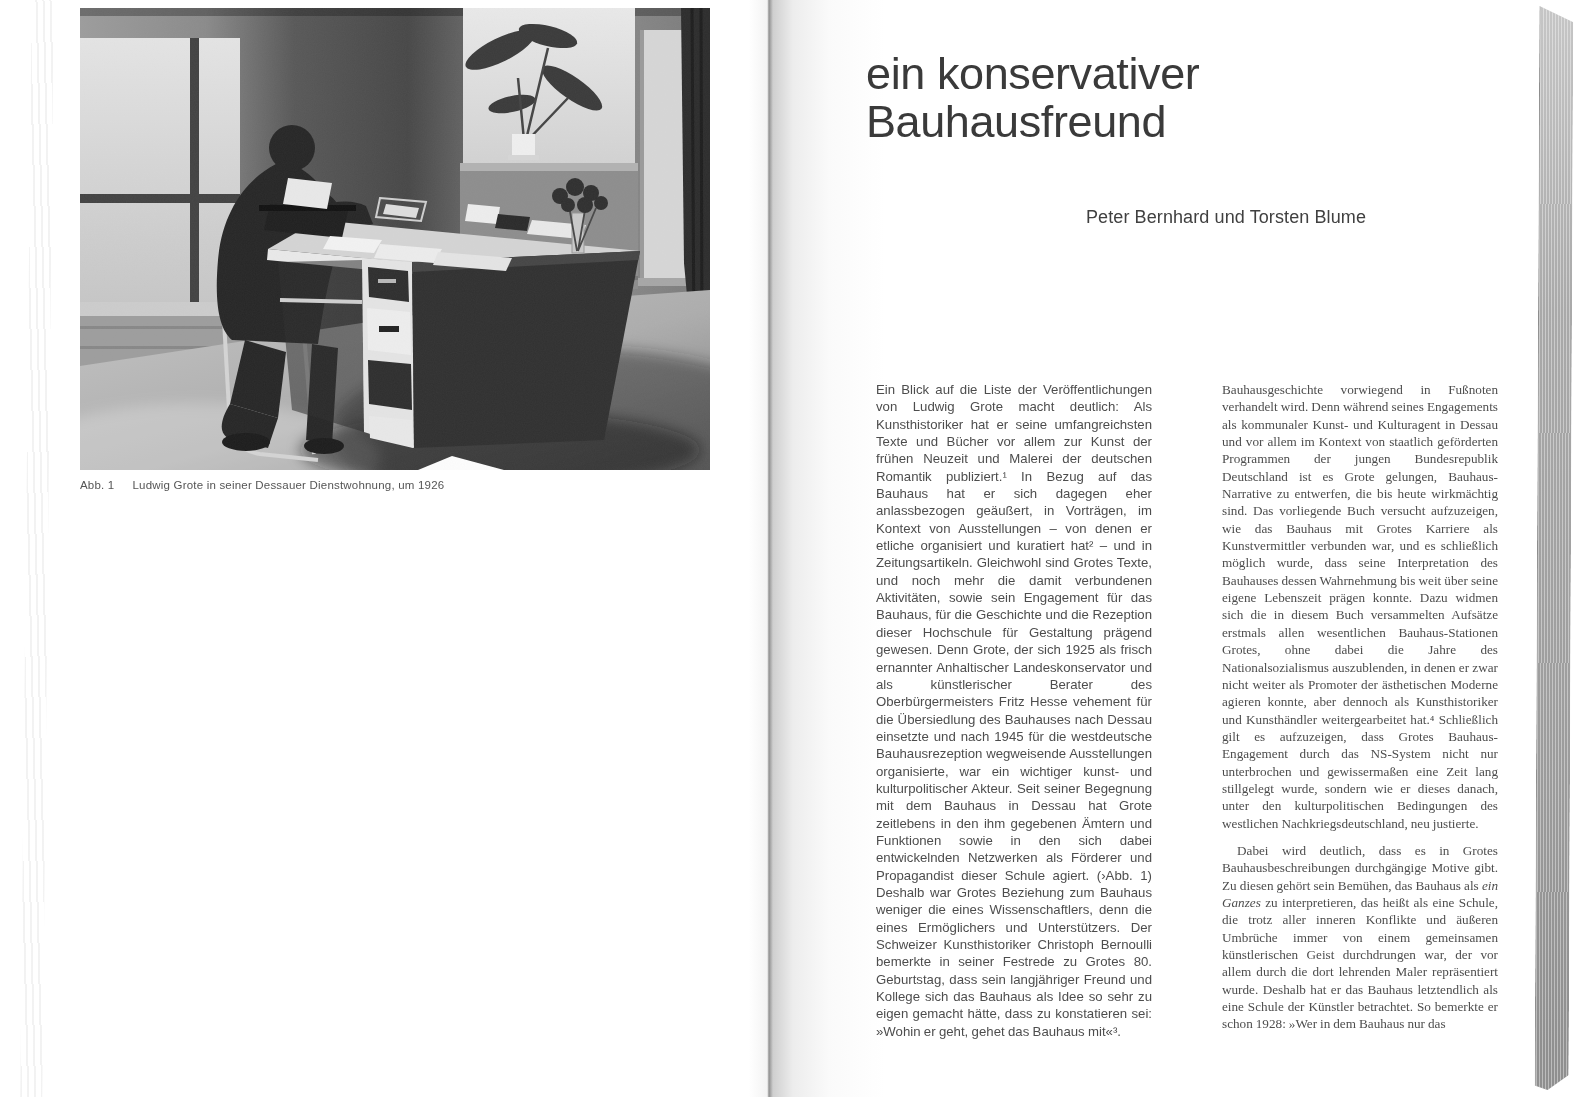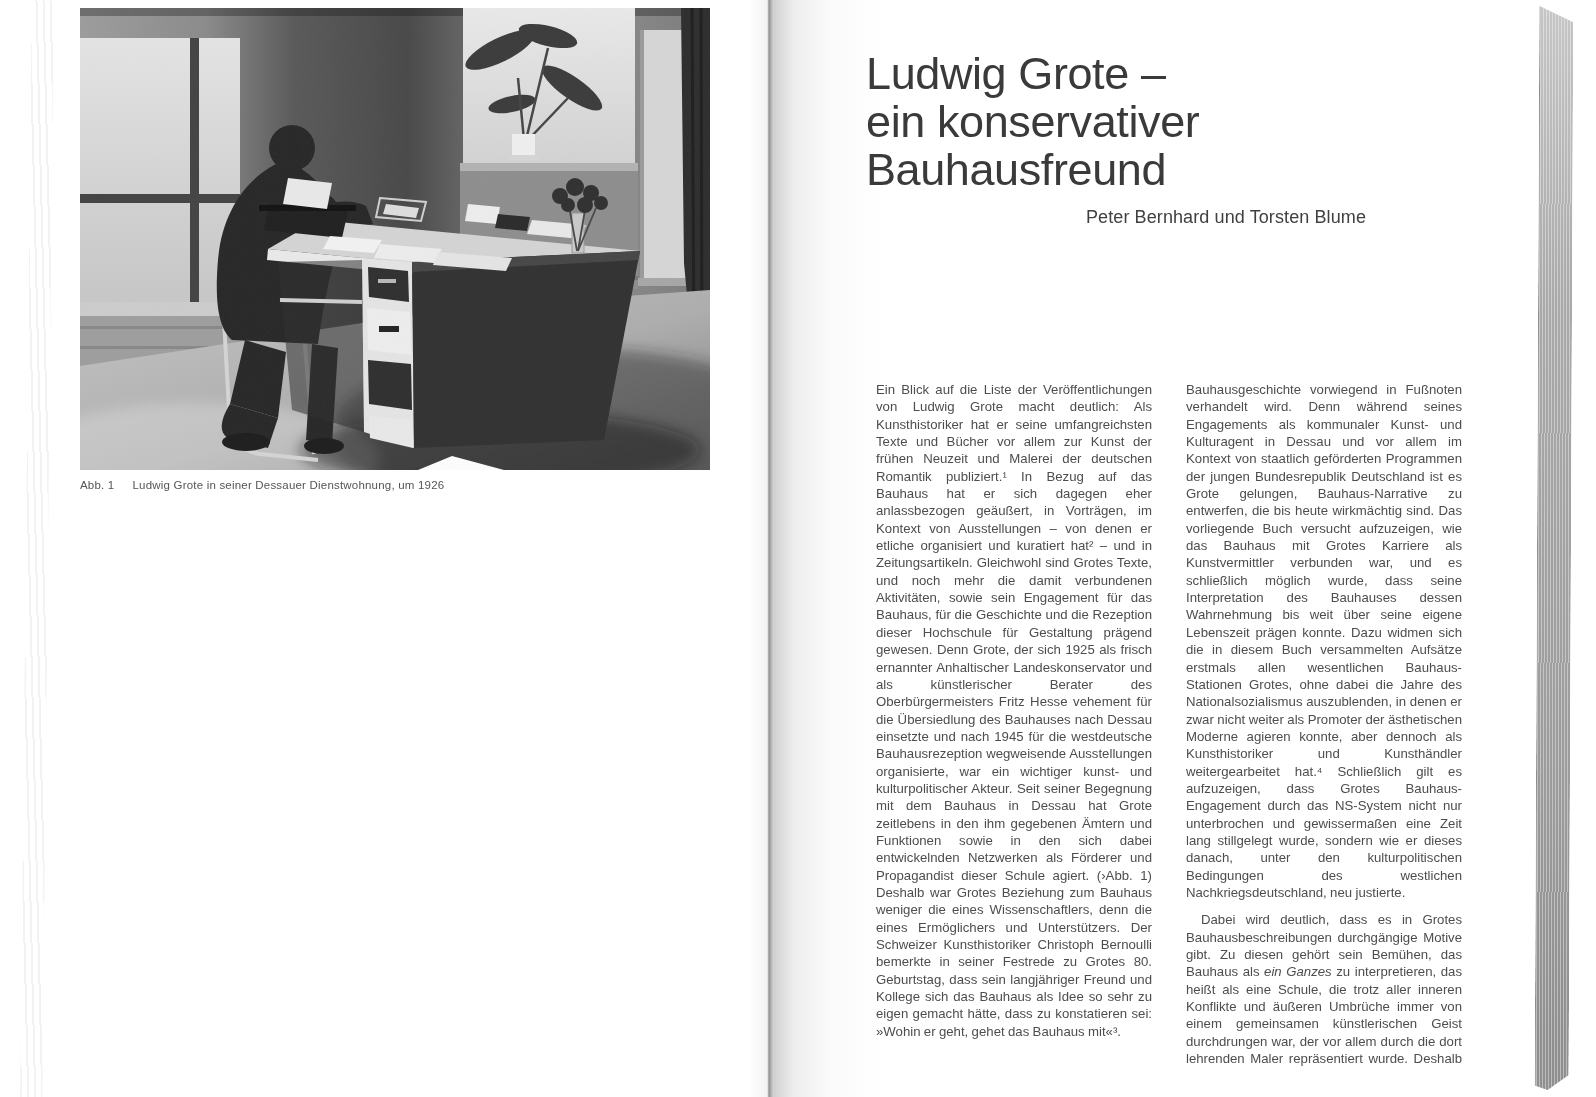--- a/index.html
+++ b/index.html
@@ -66,21 +66,21 @@
     font-size:18px;color:#404040;letter-spacing:.1px;text-align:right;
   }
   .col{
     position:absolute;top:371px;width:296px;height:700px;overflow:hidden;
     font-size:13.2px;line-height:17.35px;color:#4d4d4d;
     text-align:justify;
     hyphens:auto;-webkit-hyphens:auto;
     word-spacing:-0.3px;
   }
   .col-left{left:866px;}
-  .col-right{left:1176px;}
+  .col-right{left:1212px;font-family:Liberation Serif, serif;}
   .col p{margin:10px;}
   .col p.indent{text-indent:15px;}
   .italic{font-style:italic;}
 </style>
 </head>
 <body>
 
 <div class="spread">
 
   <div class="left-edge"></div>
@@ -245,21 +245,20 @@
       </div>
       <figcaption class="caption">
         <span class="cap-label">Abb. 1</span>
         <span>Ludwig Grote in seiner Dessauer Dienstwohnung, um 1926</span>
       </figcaption>
     </figure>
   </div>
 
   <div>
     <h1 class="title">
-      <span>Ludwig Grote –</span>
       <span>ein konservativer</span>
       <span>Bauhausfreund</span>
     </h1>
     <div class="authors">Peter Bernhard und Torsten Blume</div>
 
     <div class="col col-left" lang="de">
         <p><span>Ein Blick auf die Liste der Veröffentlichungen von Ludwig Grote macht deutlich: Als Kunsthistoriker hat er seine umfangreichsten Texte und Bücher vor allem zur Kunst der frühen Neuzeit und Malerei der deutschen Romantik publiziert.¹ In Bezug auf das Bauhaus hat er sich dagegen eher anlassbezogen geäußert, in Vorträgen, im Kontext von Ausstellungen – von denen er etliche organisiert und kuratiert hat² – und in Zeitungsartikeln. Gleichwohl sind Grotes Texte, und noch mehr die damit verbundenen Aktivitäten, sowie sein Engagement für das Bauhaus, für die Geschichte und die Rezeption dieser Hochschule für Gestaltung prägend gewesen. Denn Grote, der sich 1925 als frisch ernannter Anhaltischer Landeskonservator und als künstlerischer Berater des Oberbürgermeisters Fritz Hesse vehement für die Übersiedlung des Bauhauses nach Dessau einsetzte und nach 1945 für die westdeutsche Bauhausrezeption wegweisende Ausstellungen organisierte, war ein wichtiger kunst- und kulturpolitischer Akteur. Seit seiner Begegnung mit dem Bauhaus in Dessau hat Grote zeitlebens in den ihm gegebenen Ämtern und Funktionen sowie in den sich dabei entwickelnden Netzwerken als Förderer und Propagandist dieser Schule agiert. (›Abb. 1) Deshalb war Grotes Beziehung zum Bauhaus weniger die eines Wissenschaftlers, denn die eines Ermöglichers und Unterstützers. Der Schweizer Kunsthistoriker Christoph Bernoulli bemerkte in seiner Festrede zu Grotes 80. Geburtstag, dass sein langjähriger Freund und Kollege sich das Bauhaus als Idee so sehr zu eigen gemacht hätte, dass zu konstatieren sei: »Wohin er geht, gehet das Bauhaus mit«³.</span></p>
       </div>
     <div class="col col-right" lang="de">
         <p><span>Bauhausgeschichte vorwiegend in Fußnoten verhandelt wird. Denn während seines Engagements als kommunaler Kunst- und Kulturagent in Dessau und vor allem im Kontext von staatlich geförderten Programmen der jungen Bundesrepublik Deutschland ist es Grote gelungen, Bauhaus-Narrative zu entwerfen, die bis heute wirkmächtig sind. Das vorliegende Buch versucht aufzuzeigen, wie das Bauhaus mit Grotes Karriere als Kunstvermittler verbunden war, und es schließlich möglich wurde, dass seine Interpretation des Bauhauses dessen Wahrnehmung bis weit über seine eigene Lebenszeit prägen konnte. Dazu widmen sich die in diesem Buch versammelten Aufsätze erstmals allen wesentlichen Bauhaus-Stationen Grotes, ohne dabei die Jahre des Nationalsozialismus auszublenden, in denen er zwar nicht weiter als Promoter der ästhetischen Moderne agieren konnte, aber dennoch als Kunsthistoriker und Kunsthändler weitergearbeitet hat.⁴ Schließlich gilt es aufzuzeigen, dass Grotes Bauhaus-Engagement durch das NS-System nicht nur unterbrochen und gewissermaßen eine Zeit lang stillgelegt wurde, sondern wie er dieses danach, unter den kulturpolitischen Bedingungen des westlichen Nachkriegsdeutschland, neu justierte.</span></p>

